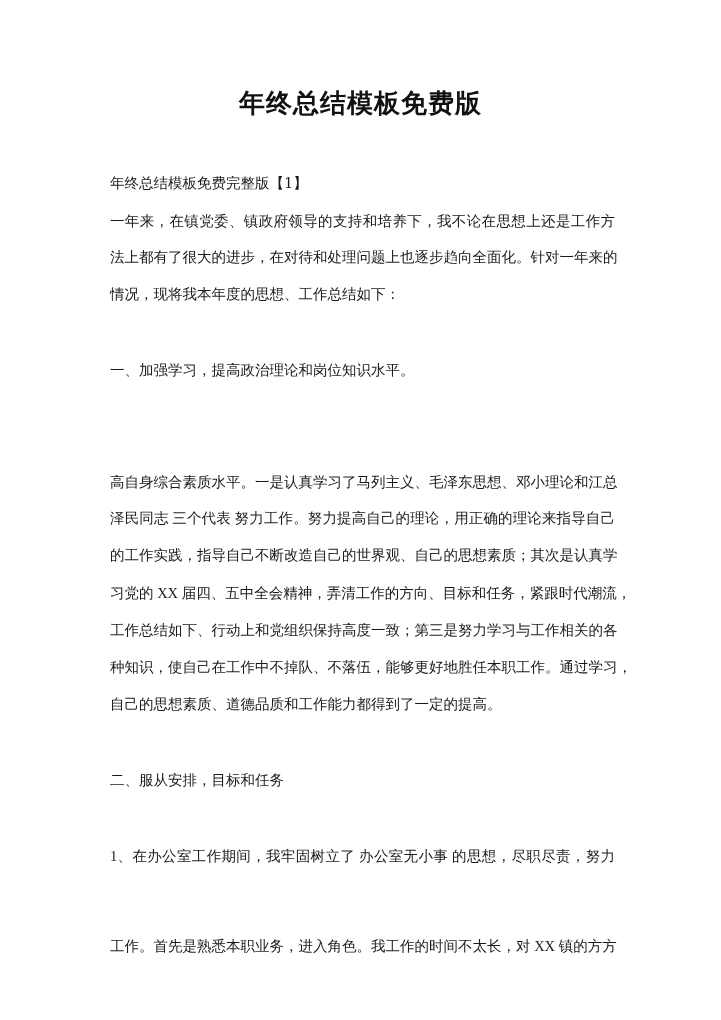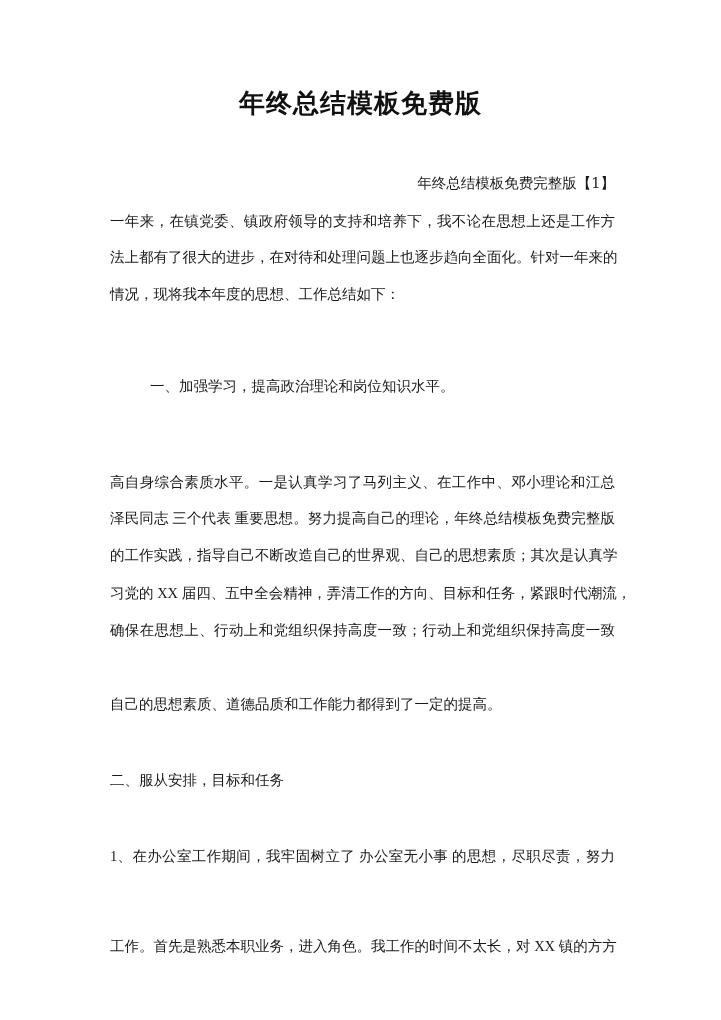--- a/index.html
+++ b/index.html
@@ -8,32 +8,33 @@
   .title { position: absolute; top: 86px; left: 0; width: 721px; text-align: center; font-family: "DejaVu Sans", "Liberation Sans", sans-serif; font-size: 26px; font-weight: bold; color: #111; letter-spacing: 1px; }
   .line { position: absolute; left: 110px; width: 505px; font-size: 14.5px; white-space: nowrap; line-height: 20px; }
   .just { text-align: justify; text-align-last: justify; font-family: Liberation Serif, serif; }
 </style>
 </head>
 <body>
 
 <div class="page">
   <div class="title">年终总结模板免费版</div>
 
-  <div class="line" style="top:173px;text-align:right;">年终总结模板免费完整版【1】</div>
+  <div class="line" style="top:173px;">年终总结模板免费完整版【1】</div>
 
   <div class="line just" style="top:211px;"> 一年来，在镇党委、镇政府领导的支持和培养下，我不论在思想上还是工作方</div>
   <div class="line just" style="top:247px;">法上都有了很大的进步，在对待和处理问题上也逐步趋向全面化。针对一年来的</div>
   <div class="line" style="top:284px;">情况，现将我本年度的思想、工作总结如下：</div>
 
-  <div class="line" style="top:376px;margin-left:40px;"> 一、加强学习，提高政治理论和岗位知识水平。</div>
+  <div class="line" style="top:360px;"> 一、加强学习，提高政治理论和岗位知识水平。</div>
 
-  <div class="line just" style="top:472px;">高自身综合素质水平。一是认真学习了马列主义、在工作中、邓小理论和江总</div>
-  <div class="line just" style="top:508px;">泽民同志 三个代表 重要思想。努力提高自己的理论，年终总结模板免费完整版</div>
+  <div class="line just" style="top:472px;">高自身综合素质水平。一是认真学习了马列主义、毛泽东思想、邓小理论和江总</div>
+  <div class="line just" style="top:508px;">泽民同志 三个代表 努力工作。努力提高自己的理论，用正确的理论来指导自己</div>
   <div class="line just" style="top:545px;">的工作实践，指导自己不断改造自己的世界观、自己的思想素质；其次是认真学</div>
   <div class="line just" style="top:583px;">习党的 XX 届四、五中全会精神，弄清工作的方向、目标和任务，紧跟时代潮流，</div>
-  <div class="line just" style="top:620px;">确保在思想上、行动上和党组织保持高度一致；行动上和党组织保持高度一致</div>
+  <div class="line just" style="top:620px;">工作总结如下、行动上和党组织保持高度一致；第三是努力学习与工作相关的各</div>
+  <div class="line just" style="top:657px;">种知识，使自己在工作中不掉队、不落伍，能够更好地胜任本职工作。通过学习，</div>
   <div class="line" style="top:694px;">自己的思想素质、道德品质和工作能力都得到了一定的提高。</div>
 
   <div class="line" style="top:770px;"> 二、服从安排，目标和任务</div>
 
   <div class="line just" style="top:846px;"> 1、在办公室工作期间，我牢固树立了 办公室无小事 的思想，尽职尽责，努力</div>
   <div class="line just" style="top:936px;">工作。首先是熟悉本职业务，进入角色。我工作的时间不太长，对 XX 镇的方方</div>
 </div>
 
 </body></html>

